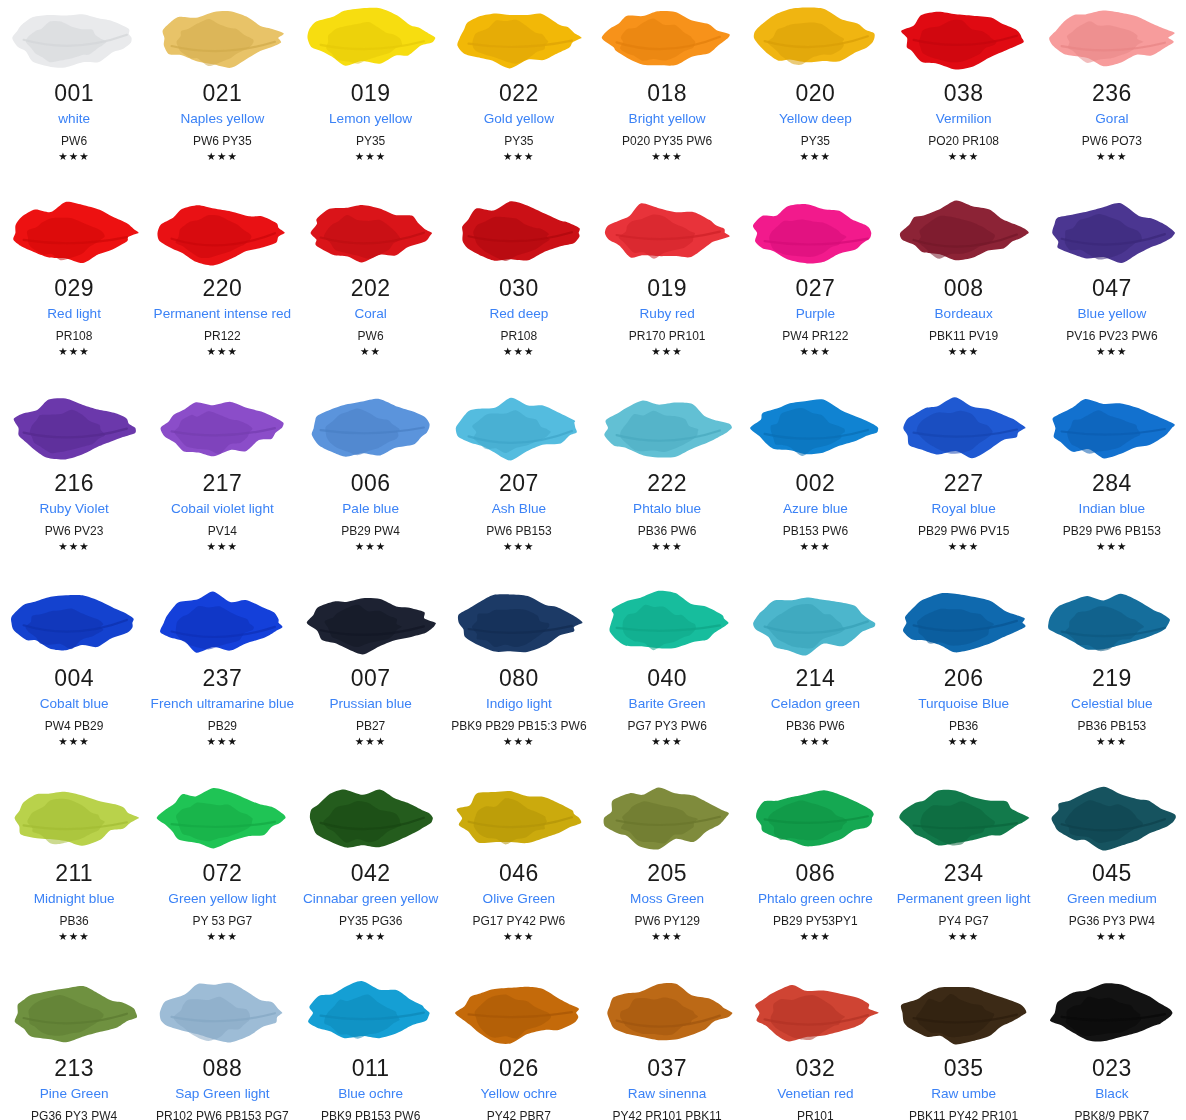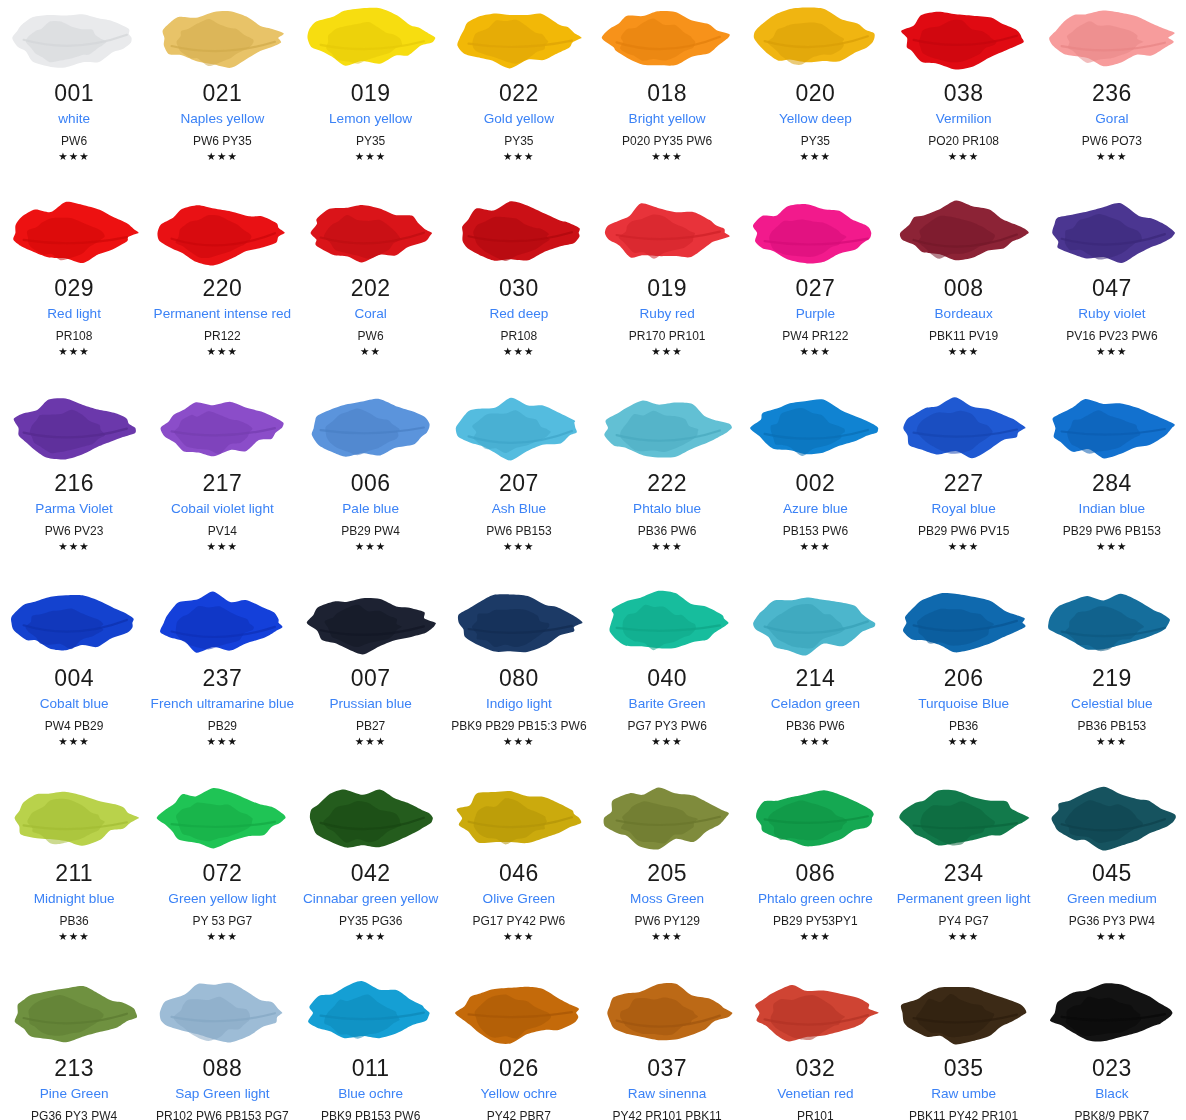--- a/index.html
+++ b/index.html
@@ -315,36 +315,36 @@
     <div class="swatch-cell">
       <div class="blob-wrap">
         <svg width="140" height="76" viewBox="0 0 140 76">
           <path d="M133.1,38.0 S130.9,41.7 129.1,43.0 S120.9,47.5 118.4,48.7 S111.8,50.9 108.7,52.3 S97.6,58.0 93.9,60.0 S83.3,67.9 79.3,68.1 S66.0,62.7 61.7,62.1 S48.5,64.0 44.5,63.5 S33.4,60.0 29.9,58.7 S17.6,54.5 15.9,53.0 S16.9,48.3 16.2,46.4 S10.8,40.1 10.3,38.0 S11.8,31.5 12.4,29.6 S13.2,24.1 15.2,22.9 S24.6,20.9 28.4,20.1 S41.3,17.5 45.4,16.5 S57.1,13.3 61.2,12.2 S73.5,7.1 78.0,8.1 S93.0,19.0 96.9,20.9 S106.1,22.4 109.1,23.3 S119.0,27.5 121.3,28.7 S126.3,31.7 127.8,32.9 S132.9,36.7 133.1,38.0Z" fill="#4b3691"></path>
           <path d="M99.6,42.0 S100.3,45.0 99.7,45.7 S95.9,46.4 94.1,47.6 S87.1,53.3 85.0,54.7 S79.9,58.3 77.7,59.3 S70.0,62.3 67.4,62.9 S59.2,64.8 56.7,64.5 S49.5,60.9 47.3,59.8 S41.4,55.6 39.0,55.0 S30.0,55.8 28.0,55.0 S23.6,49.7 23.0,48.1 S23.1,43.6 23.2,42.0 S22.8,36.8 23.7,35.6 S29.4,34.2 31.1,32.9 S35.1,26.7 37.0,25.4 S43.8,23.5 46.3,22.7 S53.9,19.2 56.5,19.1 S64.5,21.1 67.0,21.9 S74.9,24.4 77.2,25.5 S82.9,30.2 85.1,31.4 S93.0,34.2 94.7,35.2 S97.7,37.8 98.3,38.7 S99.5,41.1 99.6,42.0Z" fill="#3b2879" opacity="0.55"></path>
           <path d="M19.6,43.8 Q70.0,57.3 122.9,39.1" fill="none" stroke="#3b2879" stroke-width="2.2" opacity="0.75" stroke-linecap="round"></path>
         </svg>
       </div>
       <div class="label-stack">
         <div class="code">047</div>
-        <div class="name">Ruby violet</div>
+        <div class="name">Blue yellow</div>
         <div class="pigment">PV16 PV23 PW6</div>
         <div class="stars">★★★</div>
       </div>
     </div>
     <div class="swatch-cell">
       <div class="blob-wrap">
         <svg width="140" height="76" viewBox="0 0 140 76">
           <path d="M131.4,38.0 S132.7,41.8 131.2,42.9 S121.8,46.0 118.9,47.0 S110.9,50.0 107.8,51.2 S97.4,55.1 93.8,56.7 S83.3,62.4 79.3,64.0 S66.0,69.0 61.5,69.4 S47.1,69.0 43.2,67.8 S33.8,62.3 30.8,60.0 S21.5,52.0 19.4,50.1 S15.1,46.5 14.5,45.0 S15.1,40.0 14.5,38.0 S9.2,30.9 9.7,29.1 S15.4,25.0 18.4,23.8 S30.3,21.6 33.6,19.8 S41.1,11.0 44.7,9.6 S57.5,7.9 61.7,8.5 S75.0,13.5 79.0,14.9 S90.2,18.5 94.1,19.5 S106.6,21.7 110.1,22.8 S120.4,26.8 122.3,28.2 S123.6,32.5 124.8,33.7 S130.6,36.8 131.4,38.0Z" fill="#6b38ab"></path>
           <path d="M98.6,42.0 S101.5,44.7 100.9,45.6 S96.0,47.9 94.4,48.9 S90.6,52.9 88.5,53.9 S80.3,56.2 77.6,56.9 S70.0,59.2 67.4,59.8 S59.2,61.8 56.6,62.1 S49.2,63.7 46.5,62.9 S37.5,57.3 35.5,56.1 S31.1,53.9 30.2,52.8 S28.5,48.4 27.9,47.1 S25.8,43.5 25.8,42.0 S27.2,36.9 28.1,35.3 S32.1,30.7 33.1,29.4 S34.6,25.7 36.2,25.1 S43.2,24.8 45.8,24.7 S54.1,24.7 56.9,24.1 S65.0,19.7 67.7,19.7 S75.8,23.1 78.0,24.5 S83.5,29.7 85.7,31.0 S93.9,33.8 95.3,34.8 S96.0,38.4 96.4,39.3 S98.0,41.2 98.6,42.0Z" fill="#562a8f" opacity="0.55"></path>
           <path d="M19.6,42.6 Q70.0,54.0 122.9,38.6" fill="none" stroke="#562a8f" stroke-width="2.2" opacity="0.75" stroke-linecap="round"></path>
         </svg>
       </div>
       <div class="label-stack">
         <div class="code">216</div>
-        <div class="name">Parma Violet</div>
+        <div class="name">Ruby Violet</div>
         <div class="pigment">PW6 PV23</div>
         <div class="stars">★★★</div>
       </div>
     </div>
     <div class="swatch-cell">
       <div class="blob-wrap">
         <svg width="140" height="76" viewBox="0 0 140 76">
           <path d="M129.8,38.0 S124.9,41.5 123.6,42.8 S121.5,48.0 119.4,48.9 S110.1,48.5 106.9,50.1 S97.2,60.1 93.8,61.3 S83.3,59.2 79.3,59.8 S65.5,66.0 61.4,66.3 S49.9,63.1 46.2,62.5 S34.7,62.6 31.8,61.4 S25.4,54.7 23.0,52.8 S14.5,48.4 12.7,46.6 S8.1,39.9 8.6,38.0 S15.1,33.3 16.7,31.6 S19.7,26.3 21.7,24.8 S29.5,21.0 32.3,19.5 S40.3,12.8 43.9,12.2 S56.5,15.3 60.9,15.2 S74.3,11.5 78.6,11.9 S91.4,16.9 95.4,18.1 S107.6,21.0 111.1,22.2 S120.7,26.4 123.2,27.7 S130.6,31.5 131.4,32.8 S130.7,36.7 129.8,38.0Z" fill="#8b4dc9"></path>
           <path d="M97.6,42.0 S96.6,44.8 96.2,45.5 S95.8,46.8 94.8,47.7 S90.1,52.3 88.0,53.1 S80.1,53.1 77.6,54.5 S70.0,63.3 67.4,64.0 S59.2,60.4 56.5,59.8 S48.3,59.3 45.7,59.0 S37.7,57.6 36.1,57.1 S33.5,56.0 32.4,54.8 S28.1,49.8 26.8,48.2 S22.2,43.4 22.1,42.0 S25.5,38.6 26.5,37.1 S28.2,31.7 29.8,30.1 S37.5,25.3 39.4,24.9 S43.2,27.1 45.3,26.7 S53.6,21.6 56.3,21.3 S64.6,23.7 67.4,24.7 S76.5,28.6 78.8,29.3 S84.2,29.9 86.3,30.5 S94.1,33.5 95.8,34.5 S100.3,37.7 100.5,38.7 S98.1,41.1 97.6,42.0Z" fill="#763db0" opacity="0.55"></path>
           <path d="M19.6,41.4 Q70.0,50.8 122.9,38.1" fill="none" stroke="#763db0" stroke-width="2.2" opacity="0.75" stroke-linecap="round"></path>

